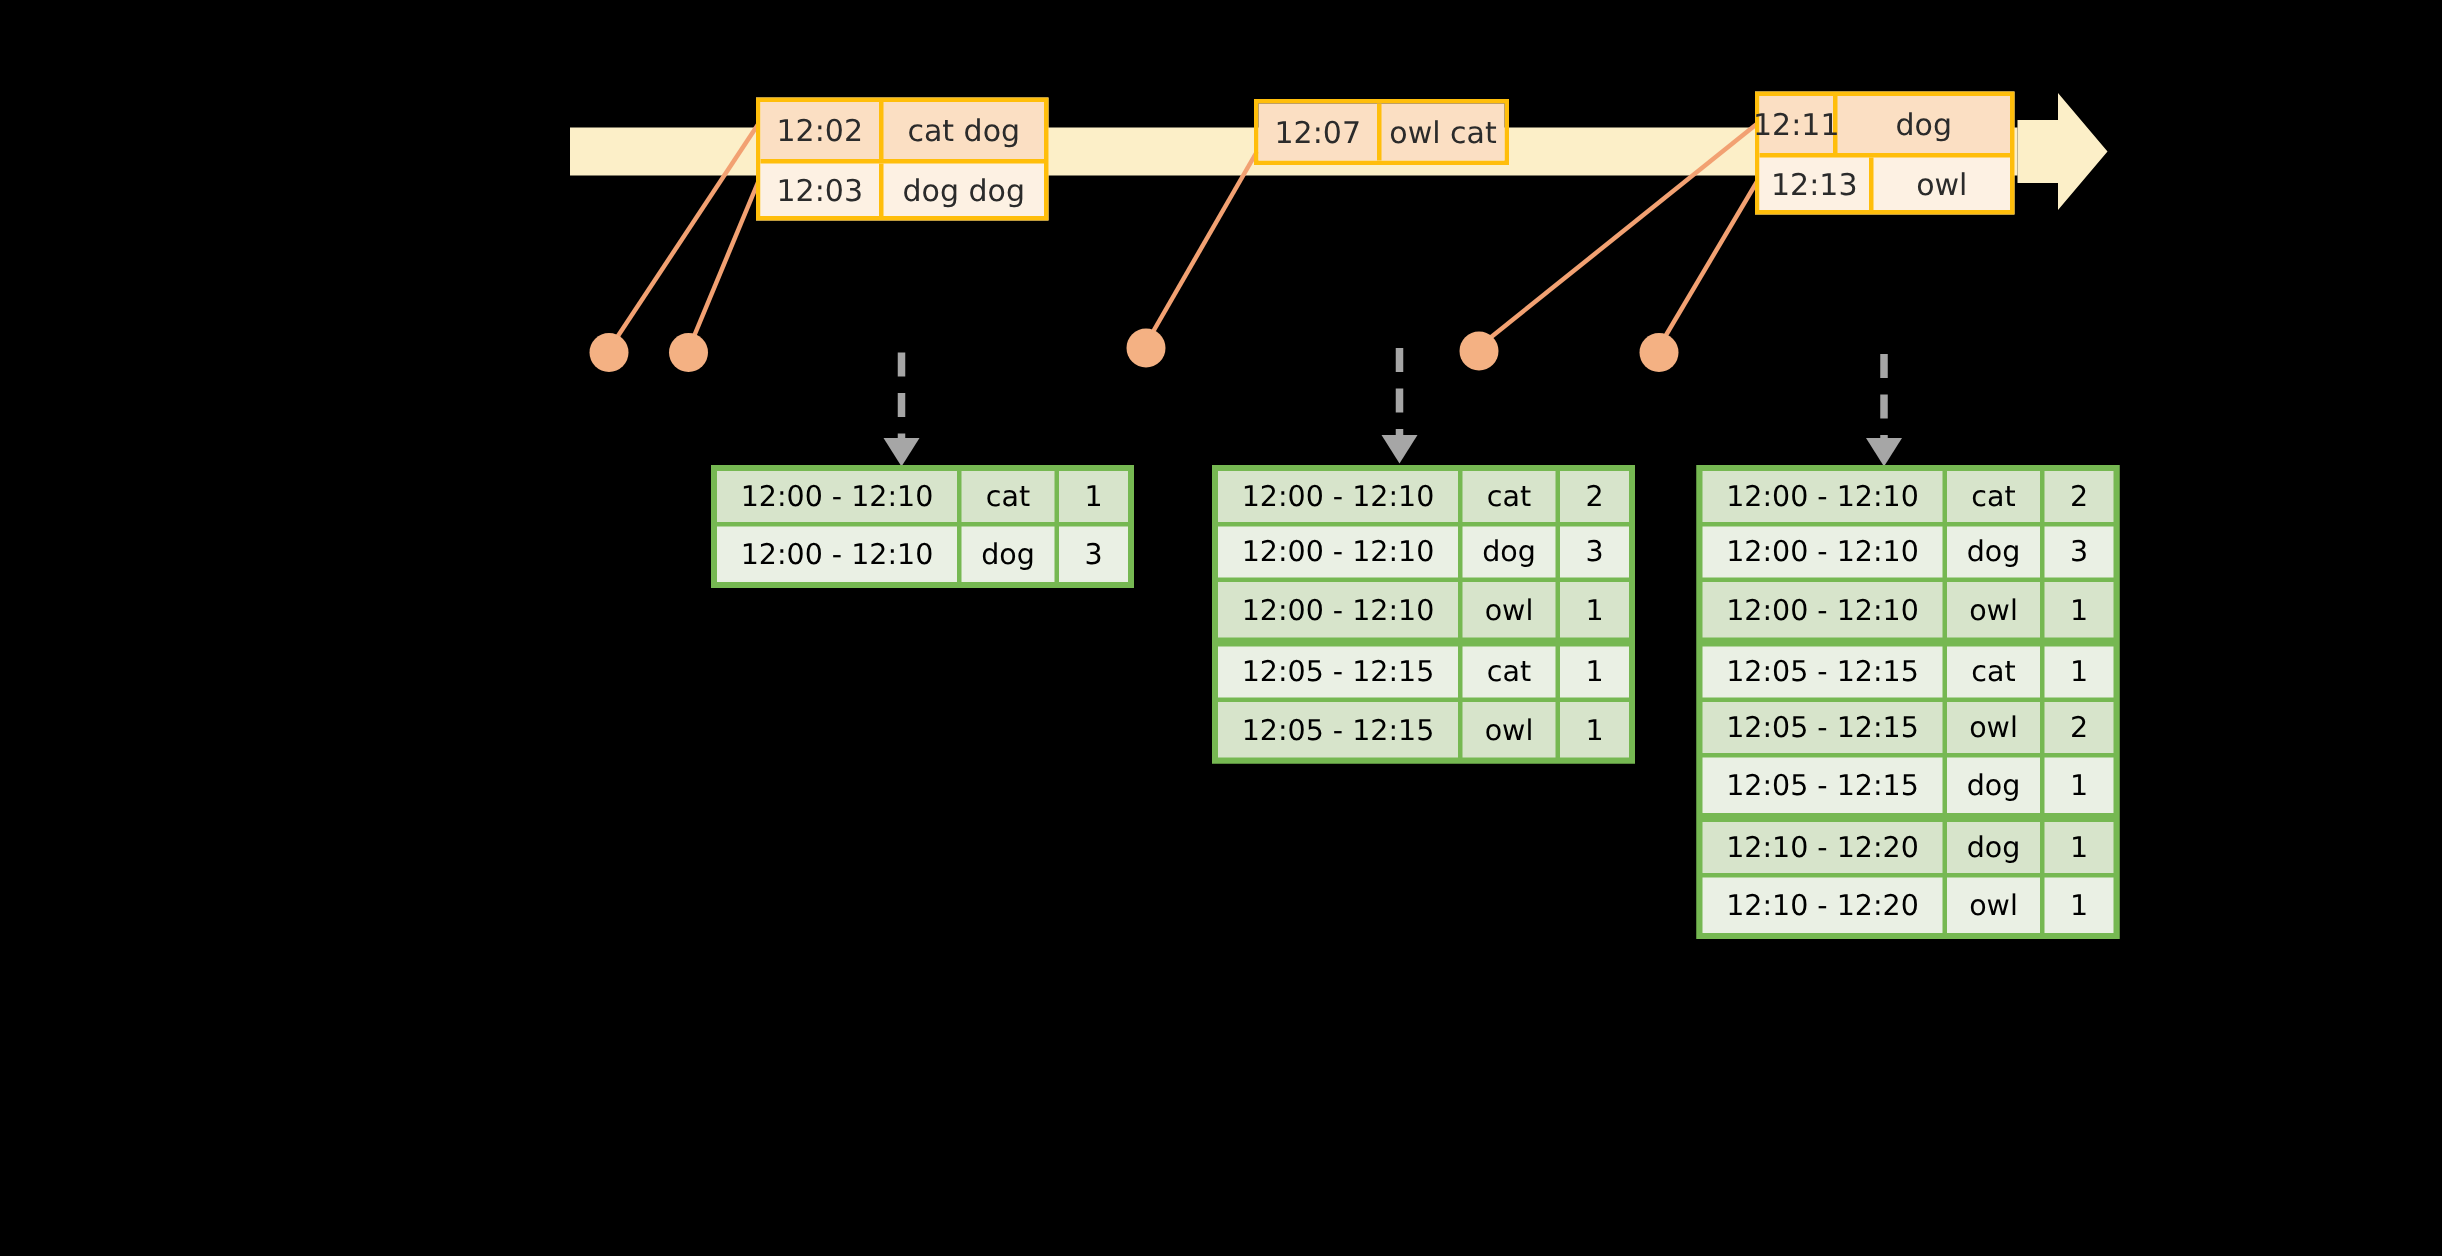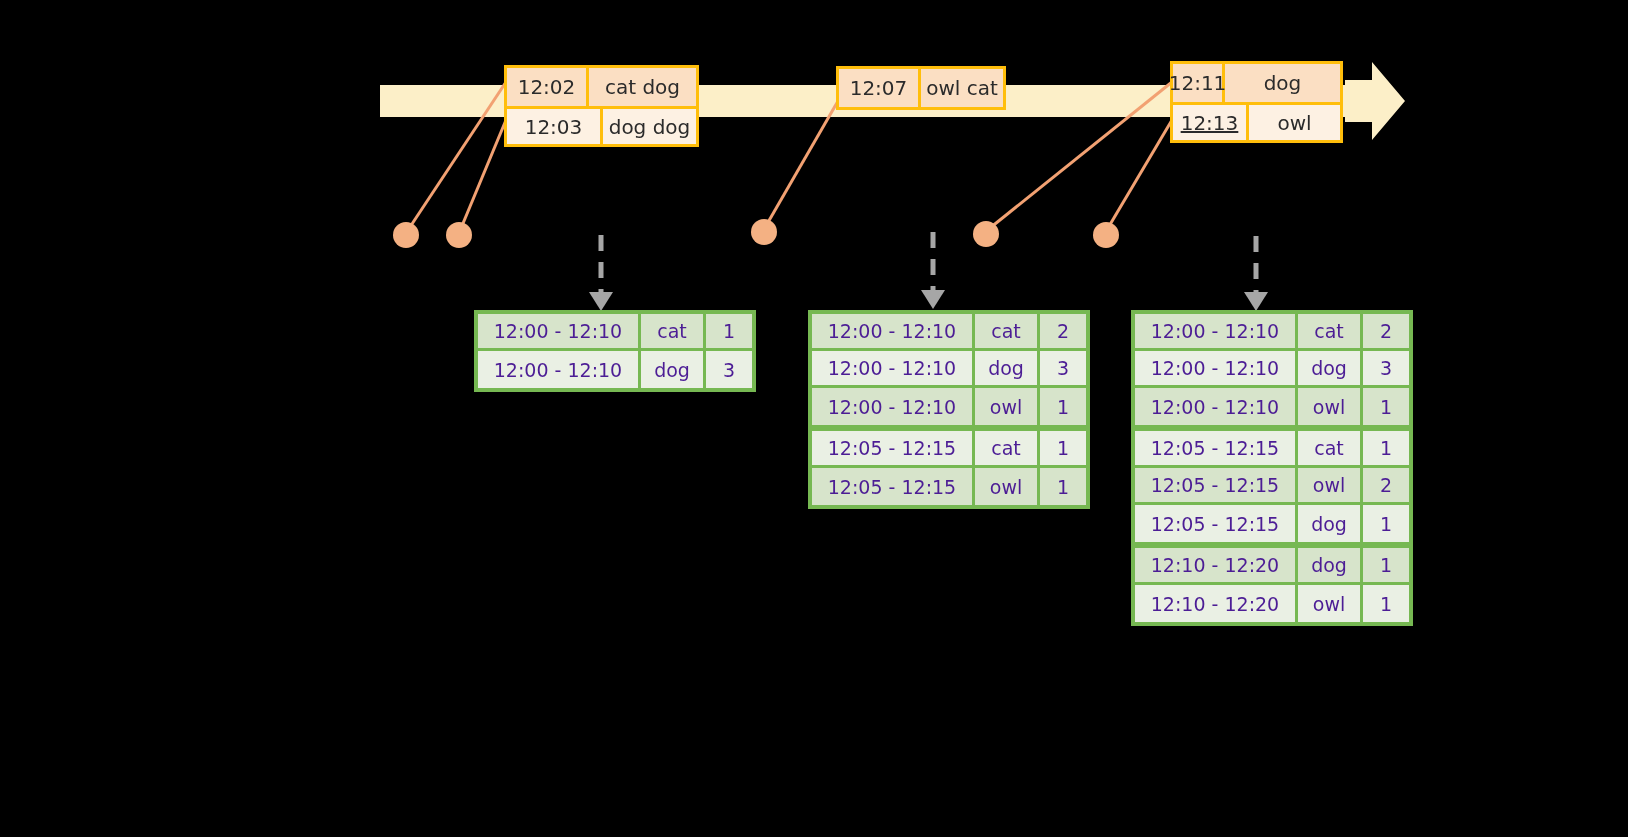--- a/index.html
+++ b/index.html
@@ -77,21 +77,21 @@
     box-sizing: border-box;
     gap: 3px;
     padding-bottom: 3px;
   }
   .rt-row:last-child { padding-bottom: 0; }
   .rt-cell {
     display: flex;
     align-items: center;
     justify-content: center;
     font-size: 19px;
-    color: #4c1d95;
+    color: #000000;
     box-sizing: border-box;
   }
   .rt-row.shade-a .rt-cell { background: #D7E4CB; }
   .rt-row.shade-b .rt-cell { background: #EAF0E4; }
   .rt-win   { width: 160px; }
   .rt-key   { width: 62px; }
   .rt-count { width: 46px; }
 
   .group-gap { padding-bottom: 6px; }
 </style>
@@ -133,39 +133,39 @@
       <polygon points="1244,292 1268,292 1256,311"></polygon>
     </g>
   </svg>
 
   <div class="event-box" style="left:504px; top:65px; width:195px;">
     <div class="event-row shade-a">
       <div class="event-time" style="width:82px;">12:02</div>
       <div class="event-words">cat dog</div>
     </div>
     <div class="event-row shade-b">
-      <div class="event-time" style="width:96px;">12:03</div>
+      <div class="event-time" style="width:82px;">12:03</div>
       <div class="event-words">dog dog</div>
     </div>
   </div>
 
   <div class="event-box" style="left:836px; top:66px; width:170px;">
     <div class="event-row shade-a">
       <div class="event-time" style="width:82px;">12:07</div>
       <div class="event-words">owl cat</div>
     </div>
   </div>
 
   <div class="event-box" style="left:1170px; top:61px; width:173px;">
     <div class="event-row shade-a">
       <div class="event-time" style="width:52px;">12:11</div>
       <div class="event-words">dog</div>
     </div>
     <div class="event-row shade-b">
-      <div class="event-time" style="width:76px;text-decoration:underline;">12:13</div>
+      <div class="event-time" style="width:76px;">12:13</div>
       <div class="event-words">owl</div>
     </div>
   </div>
 
   <div class="result-table" style="left:474px; top:310px;">
     <div>
       <div class="rt-row shade-a">
         <div class="rt-cell rt-win">12:00 - 12:10</div>
         <div class="rt-cell rt-key">cat</div>
         <div class="rt-cell rt-count">1</div>

